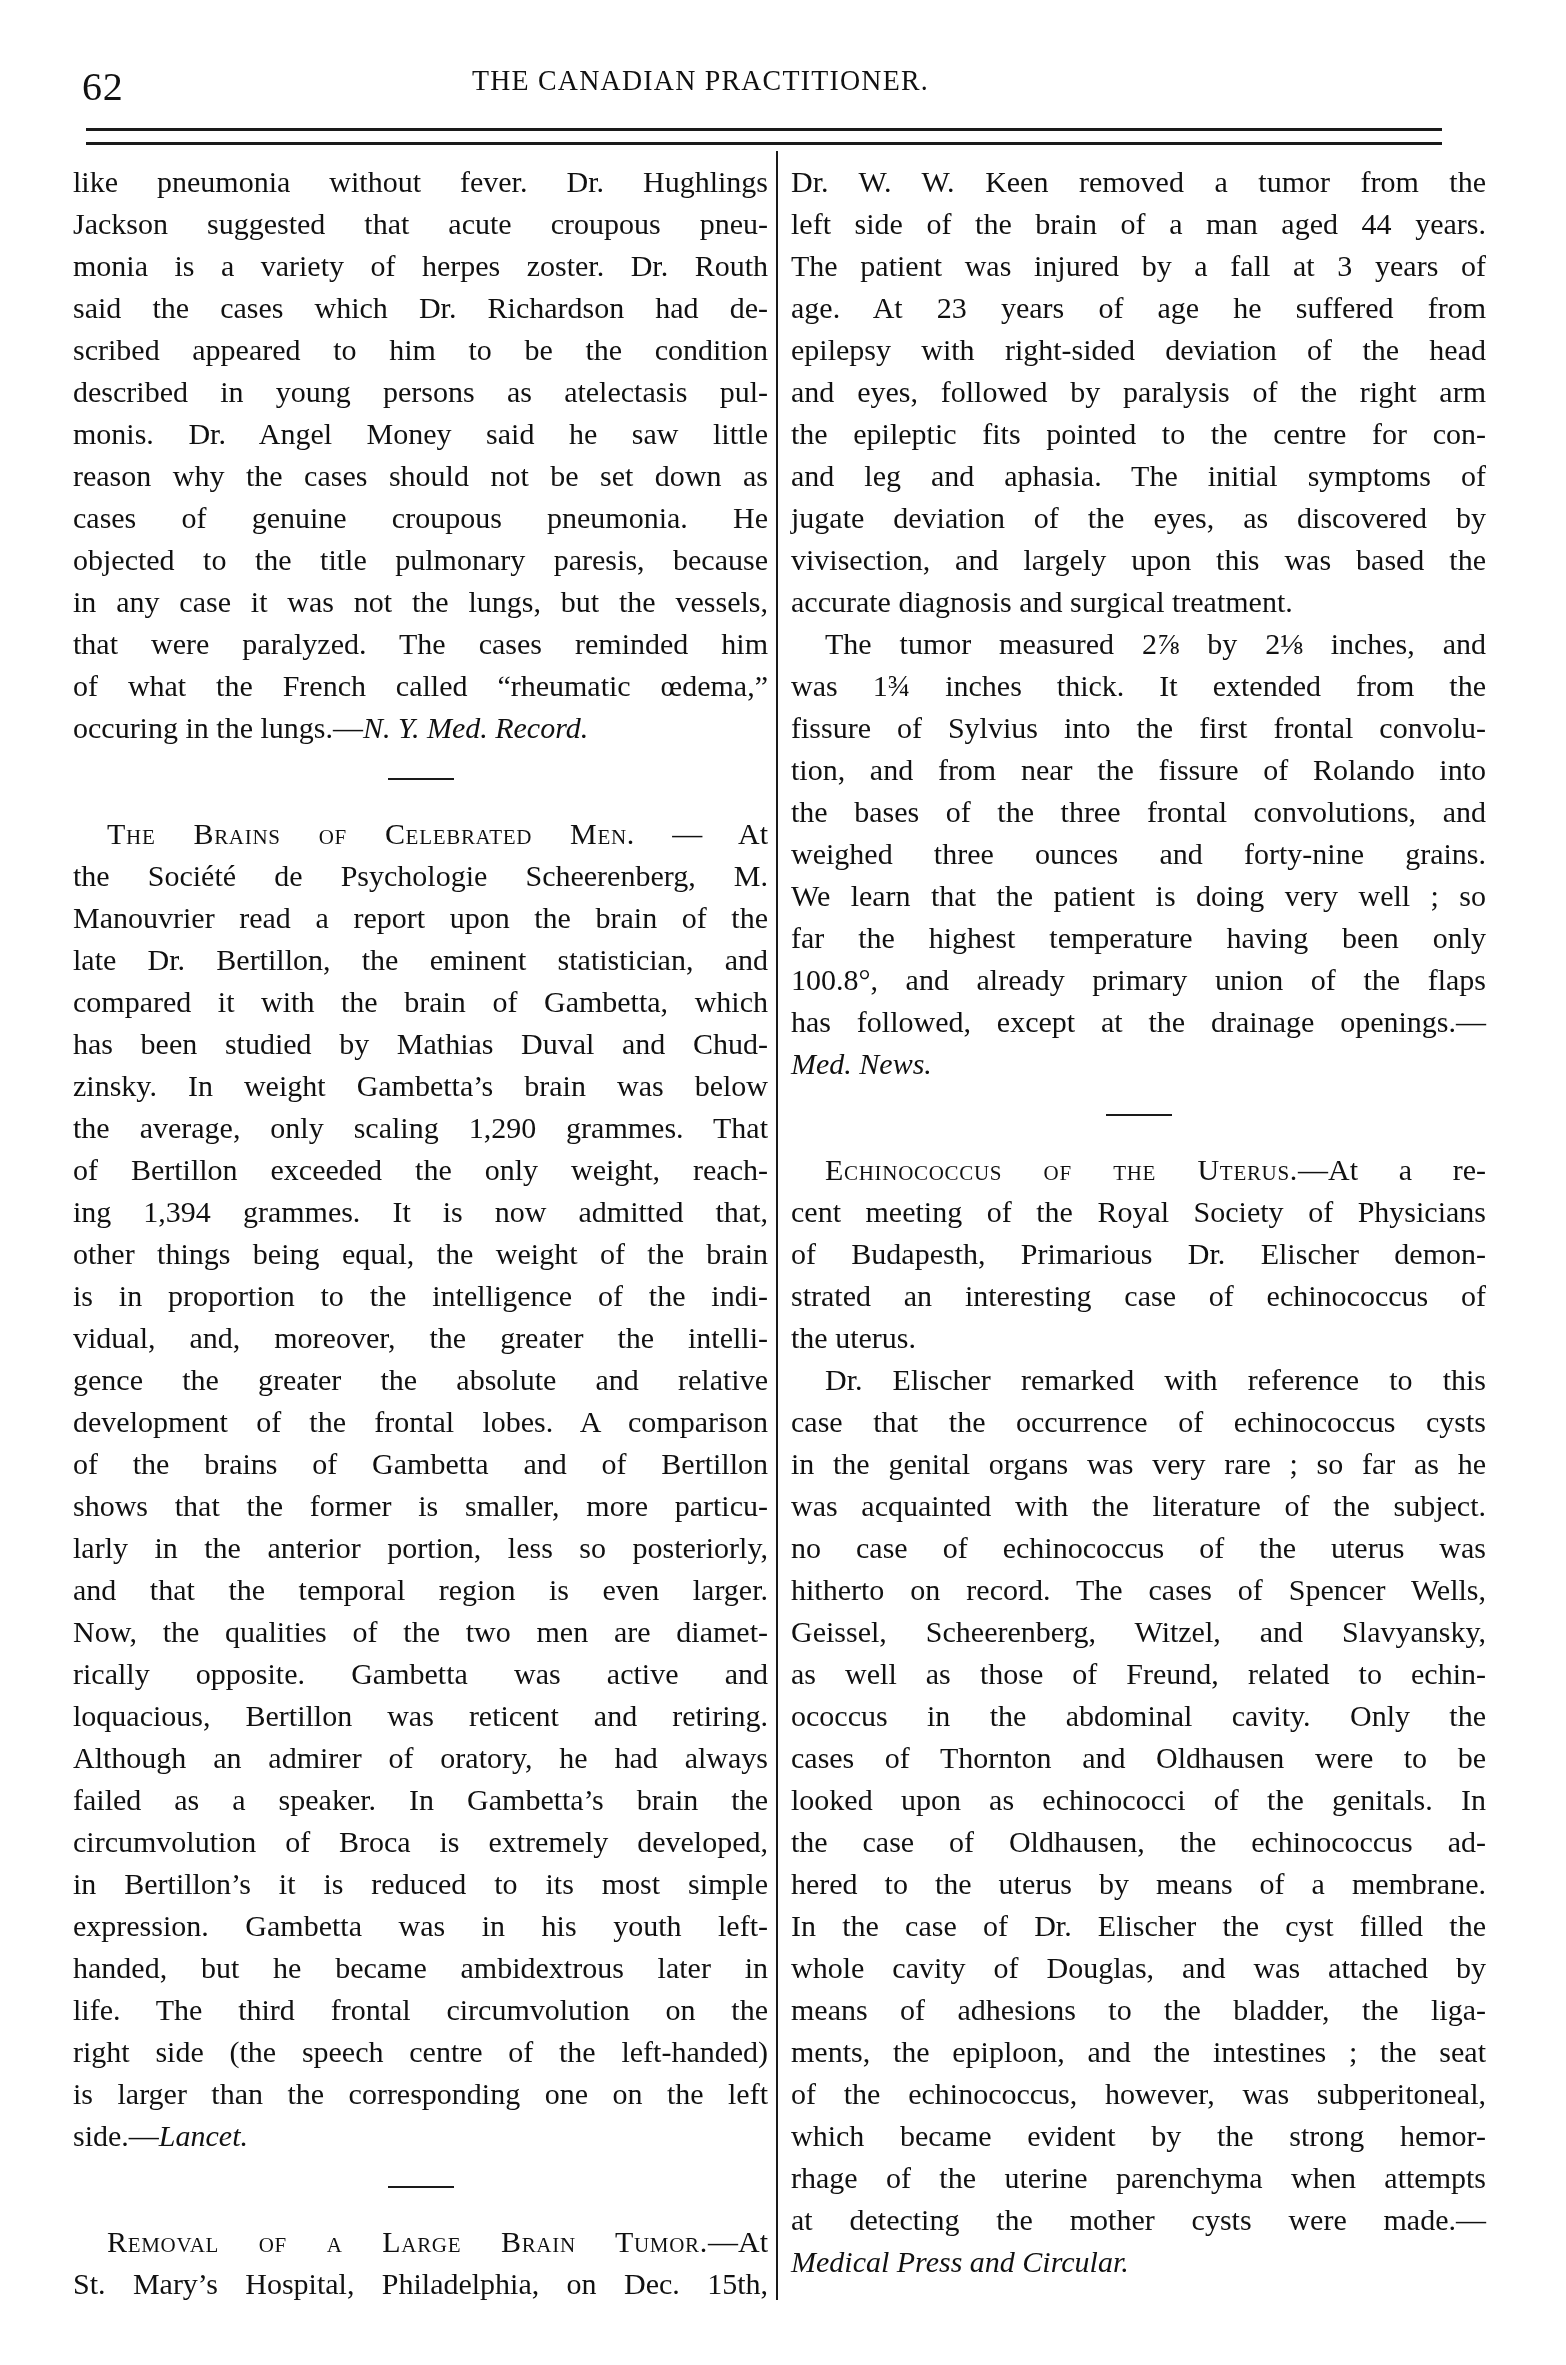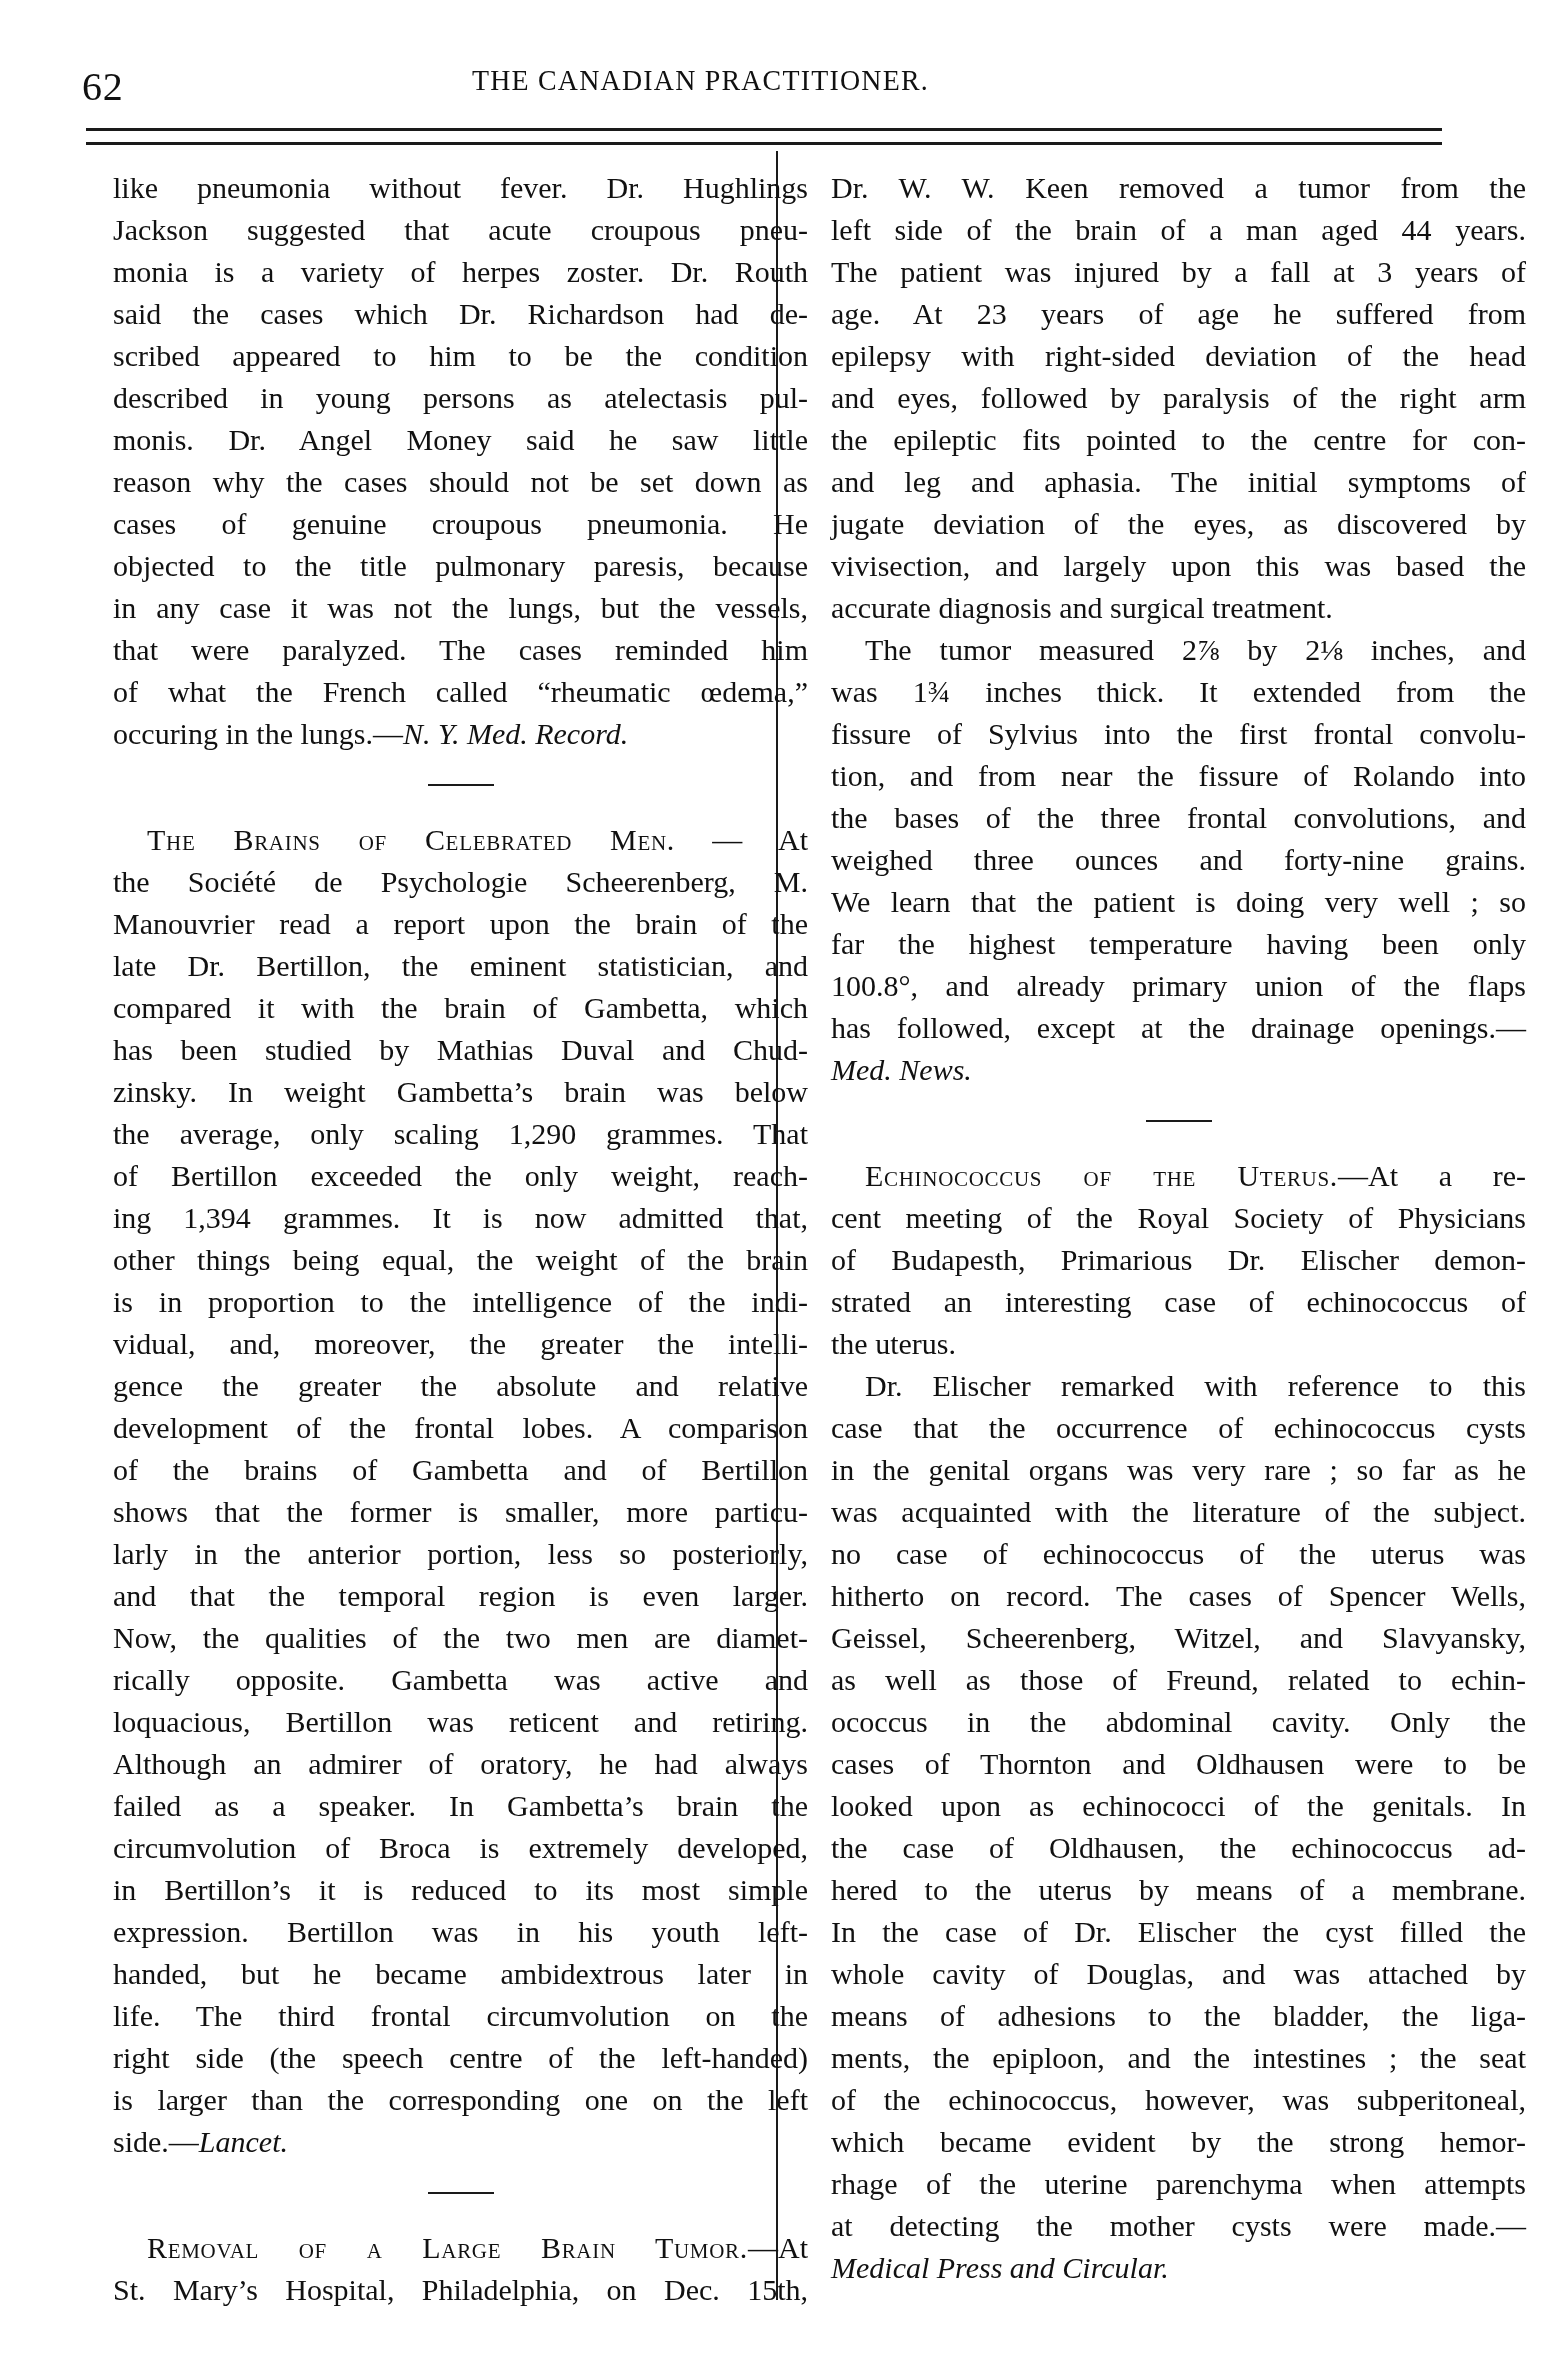--- a/index.html
+++ b/index.html
@@ -50,23 +50,22 @@
     .col-divider {
       position: absolute;
       left: 776px;
       top: 151px;
       width: 2px;
       height: 2149px;
       background: #1a1a1a;
     }
     .column {
       position: absolute;
-      top: 167px;
+      top: 161px;
       width: 695px;
-      margin-left: 40px;
     }
     .column.left { left: 73px; }
     .column.right { left: 791px; }
     .line {
       height: 42px;
       line-height: 42px;
       font-size: 30px;
       white-space: nowrap;
       text-align: justify;
       text-align-last: justify;
@@ -145,21 +144,21 @@
     <div class="line">shows that the former is smaller, more particu-</div>
     <div class="line">larly in the anterior portion, less so posteriorly,</div>
     <div class="line">and that the temporal region is even larger.</div>
     <div class="line">Now, the qualities of the two men are diamet-</div>
     <div class="line">rically opposite.  Gambetta was active and</div>
     <div class="line">loquacious, Bertillon was reticent and retiring.</div>
     <div class="line">Although an admirer of oratory, he had always</div>
     <div class="line">failed as a speaker.  In Gambetta’s brain the</div>
     <div class="line">circumvolution of Broca is extremely developed,</div>
     <div class="line">in Bertillon’s it is reduced to its most simple</div>
-    <div class="line">expression.  Bertillon was in his youth left-</div>
+    <div class="line">expression.  Gambetta was in his youth left-</div>
     <div class="line">handed, but he became ambidextrous later in</div>
     <div class="line">life.  The third frontal circumvolution on the</div>
     <div class="line">right side (the speech centre of the left-handed)</div>
     <div class="line">is larger than the corresponding one on the left</div>
     <div class="line last"><span>side.—</span><i>Lancet.</i></div>
   </div>
 
   <div class="sep"></div>
 
   <div>

